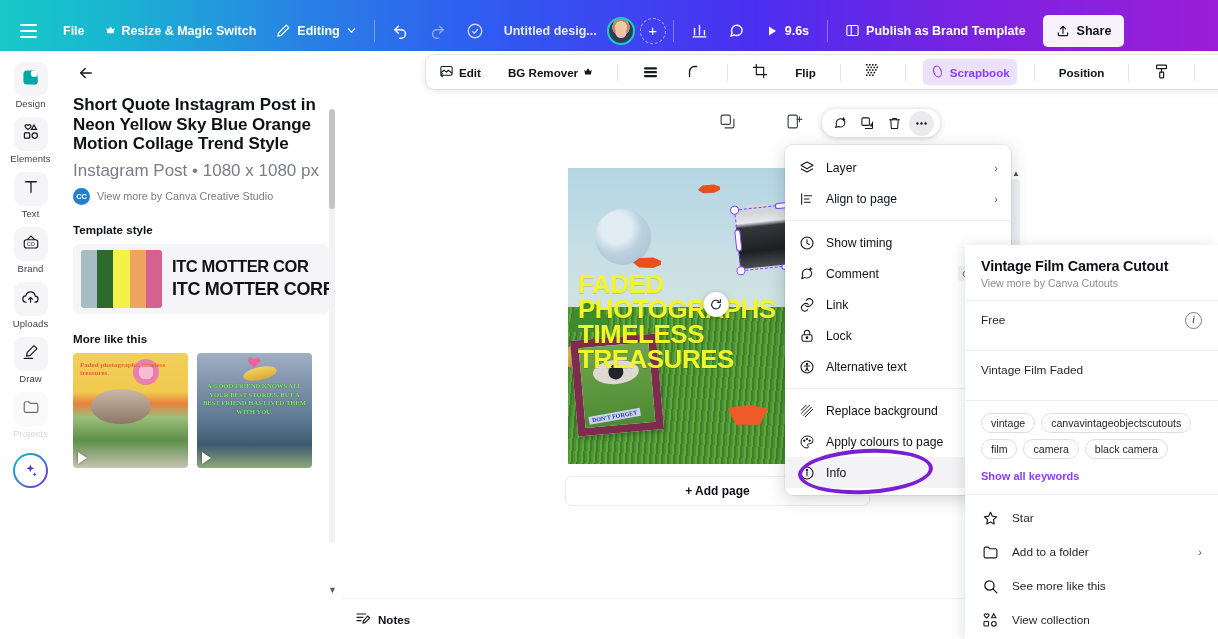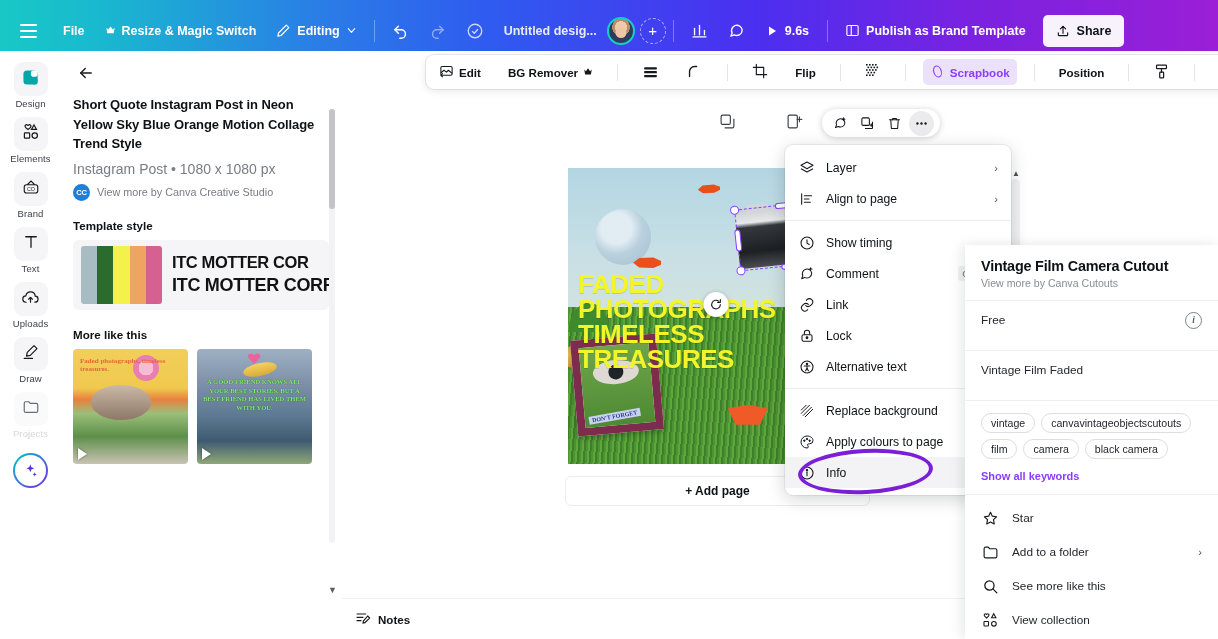--- a/index.html
+++ b/index.html
@@ -51,22 +51,22 @@
            background-image:linear-gradient(#fff,#fff),linear-gradient(135deg,#00c4cc,#7d2ae8);
            background-origin:border-box; background-clip:content-box,border-box;
            display:flex;align-items:center;justify-content:center;margin-top:10px;}
 
   
   .panel { position:absolute; left:61px; top:51px; width:280px; height:588px; background:#fff; }
   .panel-back { position:absolute; left:11px; top:8px; width:28px;height:28px;
                 display:flex;align-items:center;justify-content:center;border-radius:6px; }
   .panel-body { position:absolute; left:0; top:44px; width:280px; height:544px;
                 padding:0 12px 0 12px; overflow:hidden;}
-  .tpl-title { font-size:13px; font-weight:700; color:#0d1216; line-height:19.5px; letter-spacing:-.1px;}
-  .tpl-meta { font-size:14px; color:#7a7c86; margin-top:7px; }
+  .tpl-title { font-size:17px; font-weight:700; color:#0d1216; line-height:19.5px; letter-spacing:-.1px;}
+  .tpl-meta { font-size:17px; color:#7a7c86; margin-top:7px; }
   .tpl-author { display:flex; align-items:center; gap:7px; margin-top:7px; }
   .cc-badge { width:17px;height:17px;border-radius:50%;background:#1f7fd4;color:#fff;font-size:7.6px;
               font-weight:700;display:flex;align-items:center;justify-content:center;letter-spacing:-.2px;}
   .author-text { font-size:10.8px;color:#7a7c86; }
   .sec-title { font-size:11.6px;font-weight:700;color:#0d1216;margin-top:18px;margin-bottom:8px; }
   .style-card { height:70px;background:#f5f5f7;border-radius:6px;display:flex;align-items:center;
                 padding:6px 0 6px 8px; overflow:hidden;justify-content:flex-end; }
   .swatches { display:flex; height:58px; width:81px; border-radius:3px; overflow:hidden; flex:none;}
   .swatches span { flex:1; }
   .style-names { margin-left:10px; overflow:hidden; }
@@ -358,39 +358,39 @@
               <rect x="3.2" y="13.2" width="7" height="7" rx="1"></rect>
               <circle cx="17" cy="16.8" r="3.6"></circle>
             </svg>
         </span>
       </div>
       <span class="rail-label">Elements</span>
     </div>
     <div class="rail-item">
       <div class="rail-box">
         <span>
+          <svg width="18" height="18" viewBox="0 0 24 24" fill="none" stroke="#16181c" stroke-width="1.7" stroke-linecap="round">
+              <path d="M5 5h14"></path>
+              <path d="M12 5v14"></path>
+            </svg>
+        </span>
+      </div>
+      <span class="rail-label">Text</span>
+    </div>
+    <div class="rail-item">
+      <div class="rail-box">
+        <span>
           <svg width="18" height="18" viewBox="0 0 24 24" fill="none" stroke="#16181c" stroke-width="1.5">
               <rect x="3" y="9" width="18" height="11" rx="3"></rect>
               <path d="M7 9L12 4l5 5"></path>
               <text x="12" y="17" font-size="7" text-anchor="middle" fill="#16181c" stroke="none" font-family="sans-serif">CO</text>
             </svg>
         </span>
       </div>
       <span class="rail-label">Brand</span>
-    </div>
-    <div class="rail-item">
-      <div class="rail-box">
-        <span>
-          <svg width="18" height="18" viewBox="0 0 24 24" fill="none" stroke="#16181c" stroke-width="1.7" stroke-linecap="round">
-              <path d="M5 5h14"></path>
-              <path d="M12 5v14"></path>
-            </svg>
-        </span>
-      </div>
-      <span class="rail-label">Text</span>
     </div>
     <div class="rail-item">
       <div class="rail-box">
         <span>
           <svg width="19" height="19" viewBox="0 0 24 24" fill="none" stroke="#16181c" stroke-width="1.5" stroke-linecap="round" stroke-linejoin="round">
               <path d="M6.5 18a4 4 0 01-.4-8A6 6 0 0118 10.3a3.8 3.8 0 01-.6 7.6"></path>
               <path d="M12 18v-6"></path>
               <path d="M9.6 14.2L12 11.8l2.4 2.4"></path>
             </svg>
         </span>

